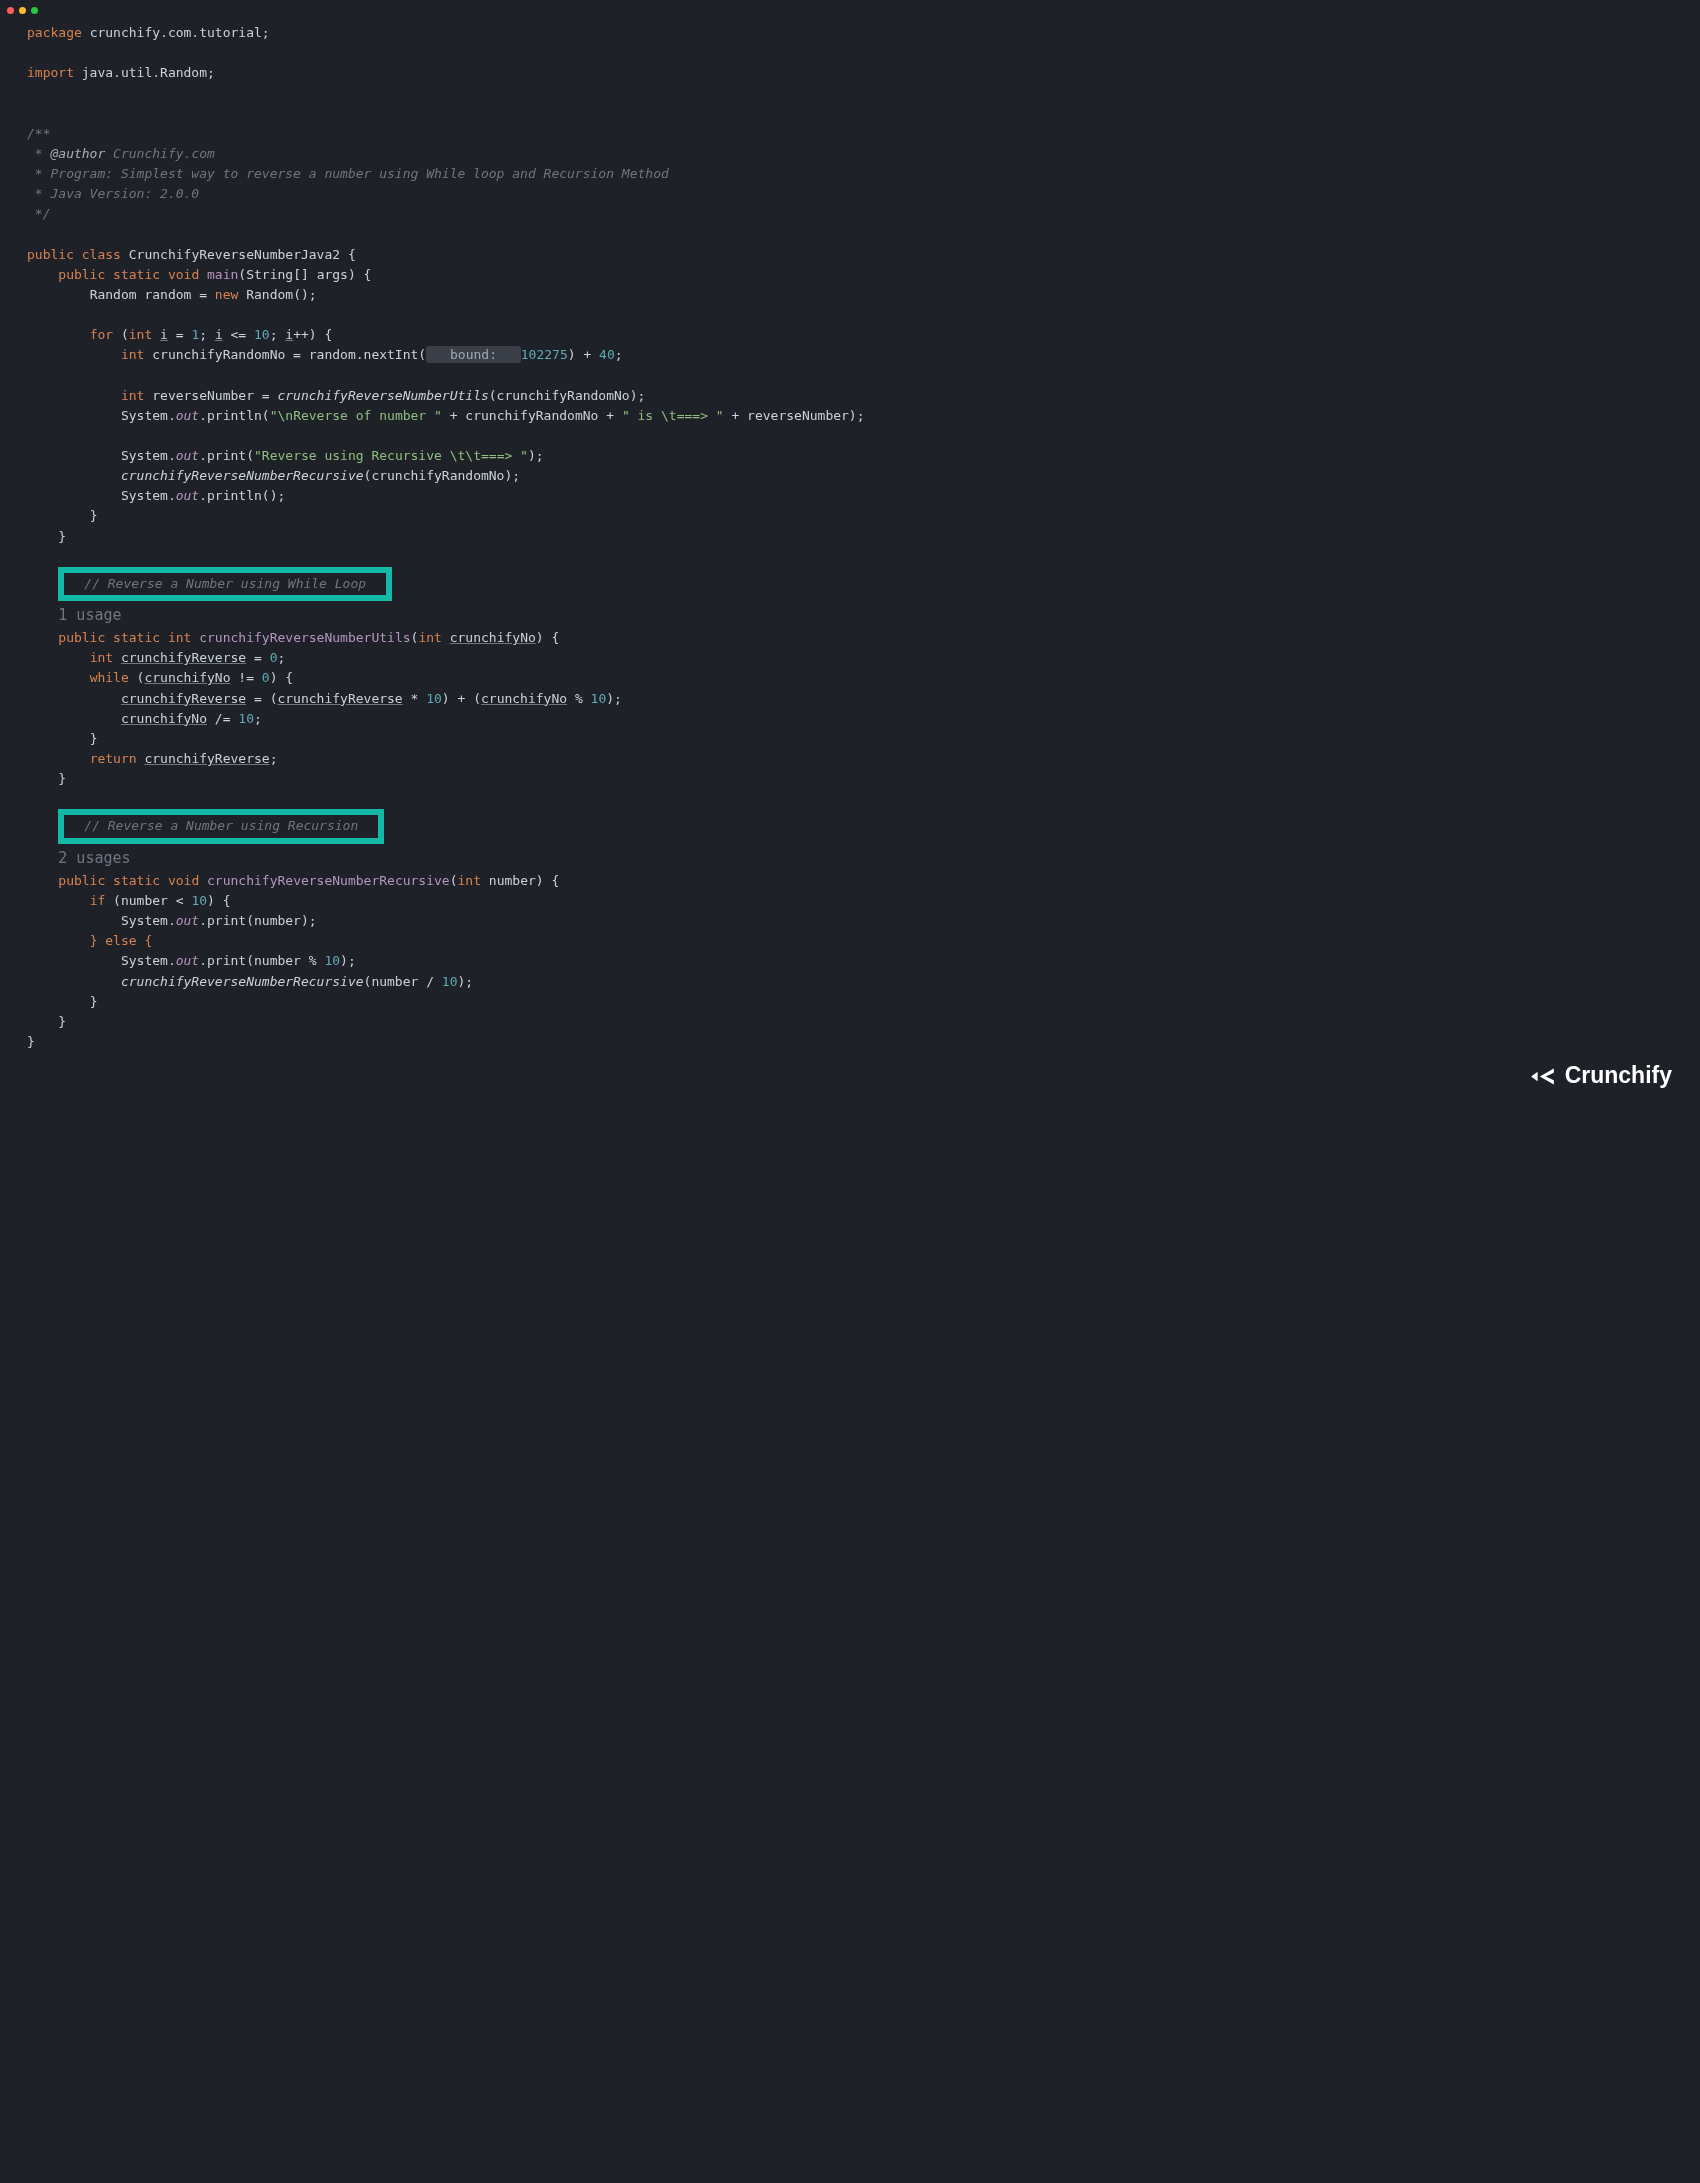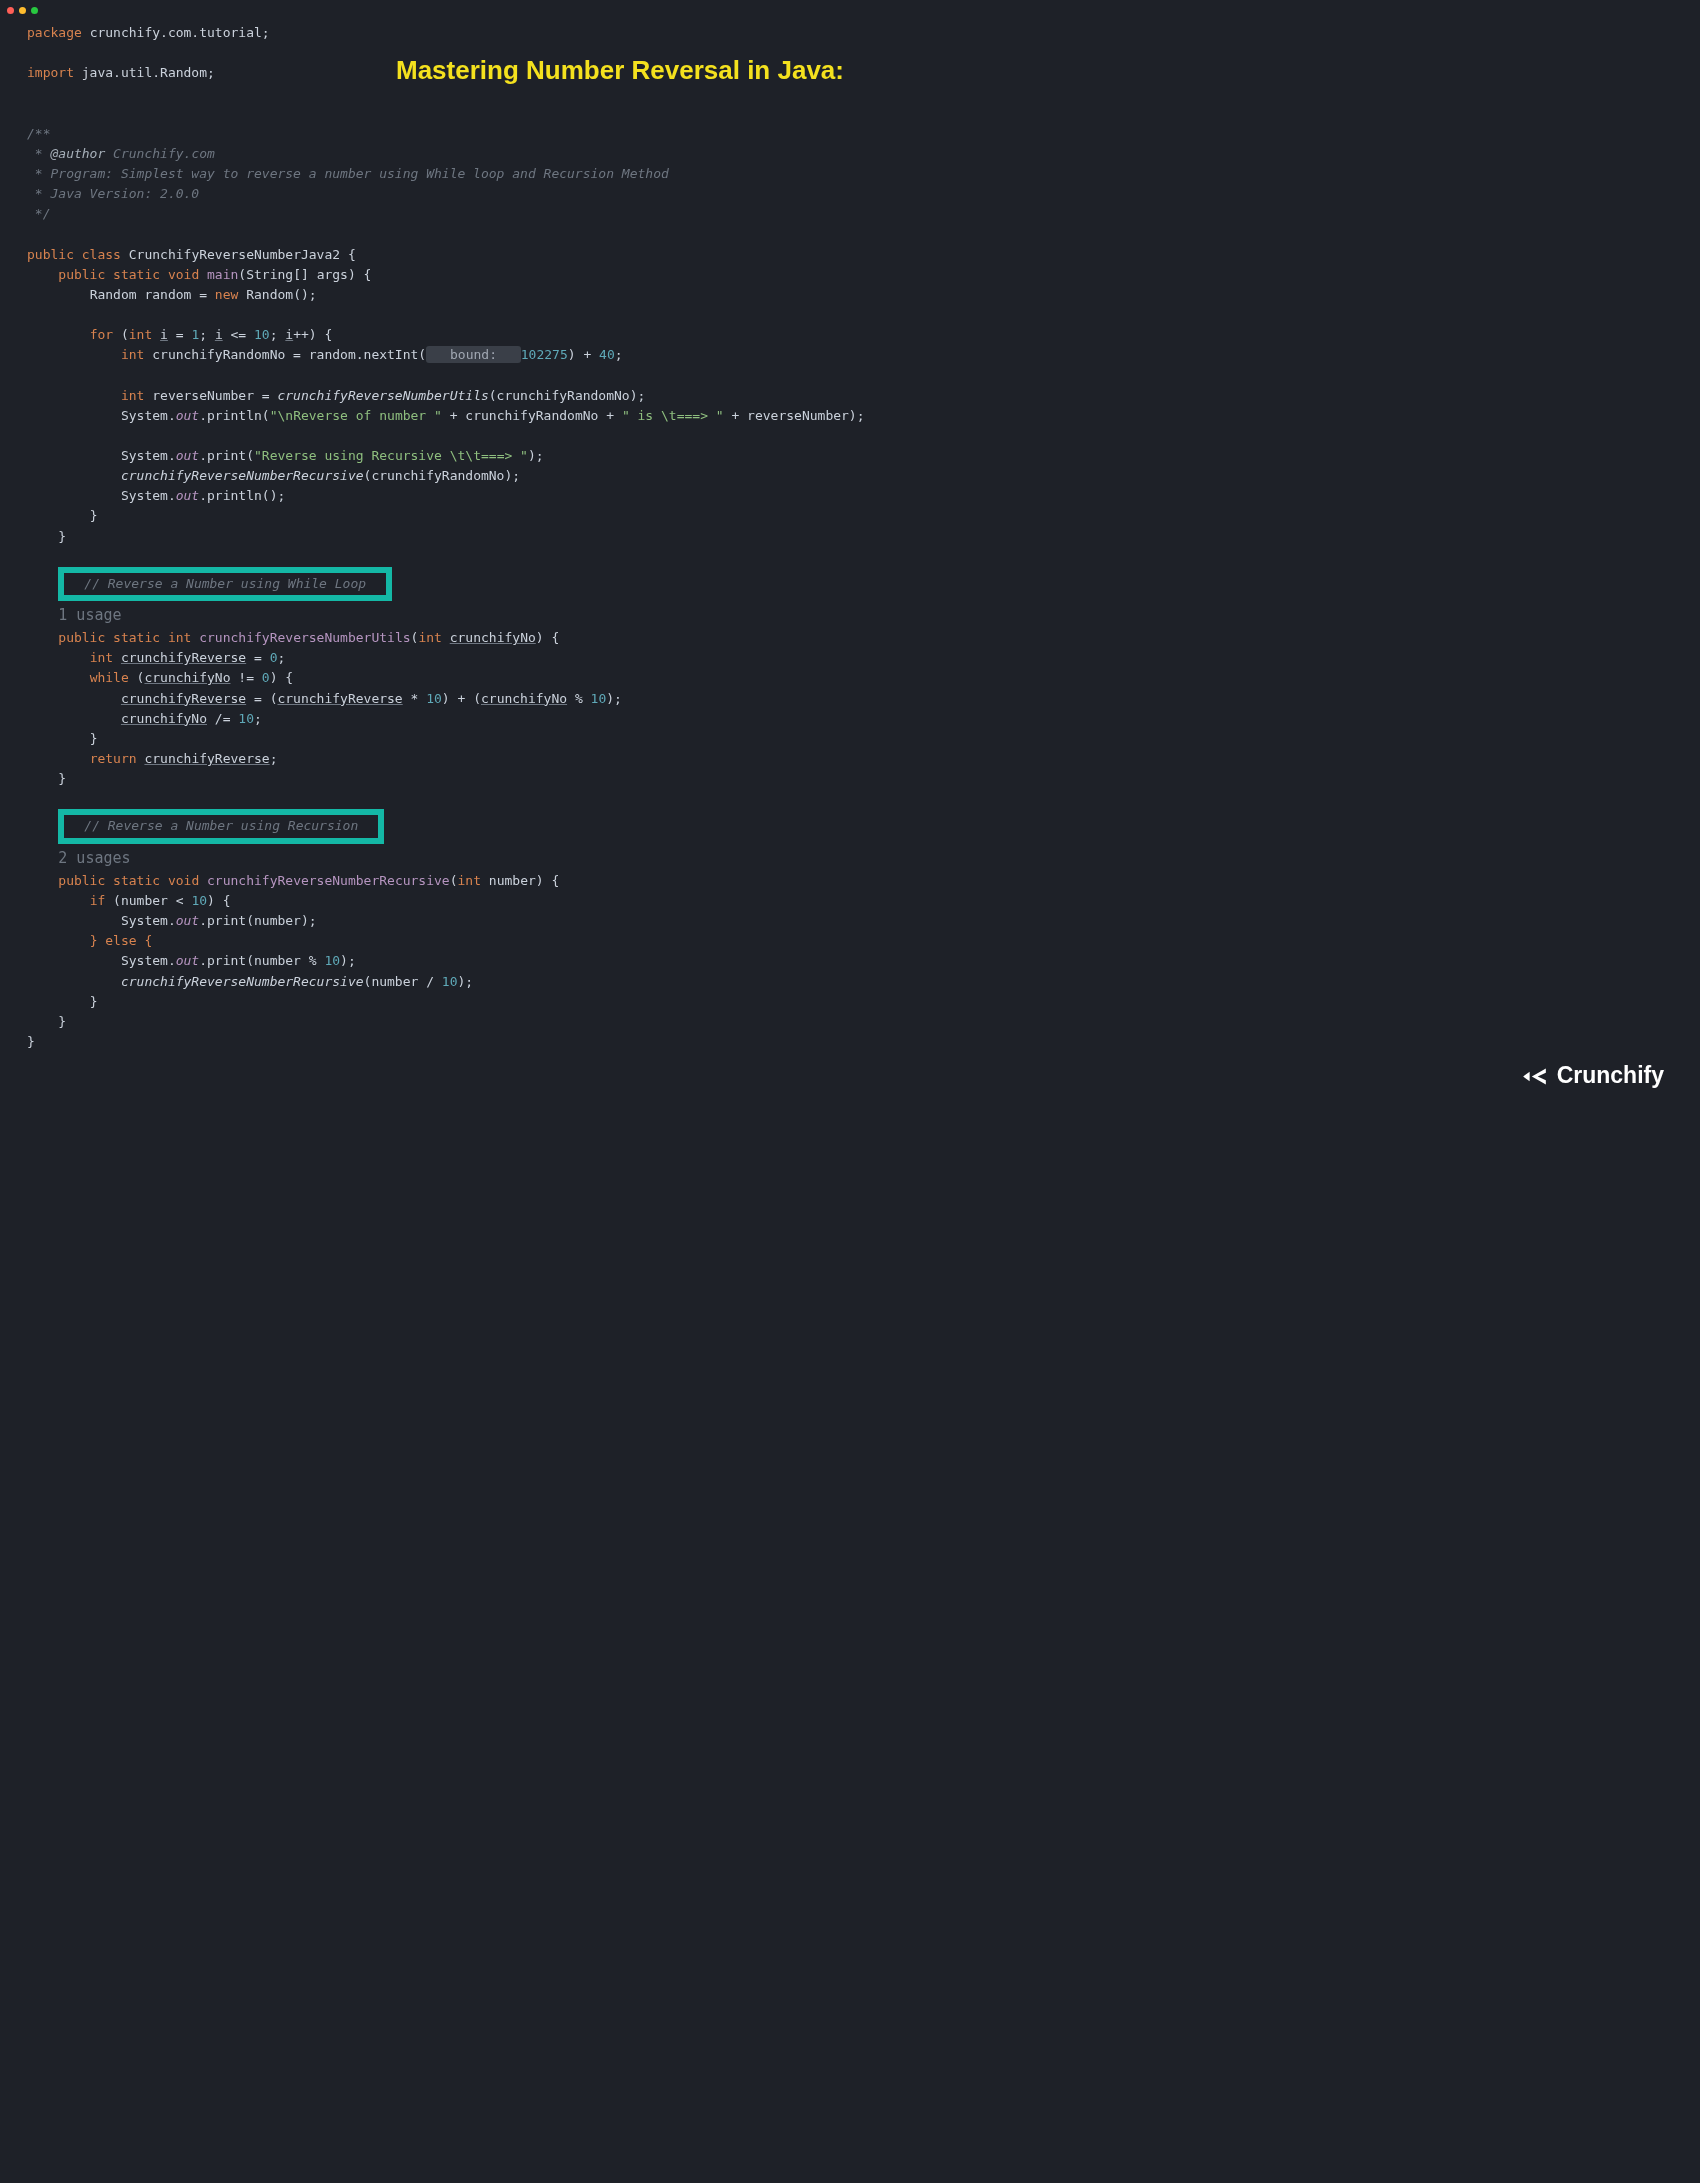--- a/index.html
+++ b/index.html
@@ -16,35 +16,34 @@
   .num{color:#5fa9b8}
   .fld{color:#b695c0;font-style:italic}   
   .cmt{color:#6e7681;font-style:italic}   
   .tag{color:#a7b0ba;font-style:italic}   
   .newk{color:#d8834f}
   .under{text-decoration:underline;text-decoration-color:#6e7681}
   .ital{font-style:italic}
   .hint{background:#3a3f48;color:#a0a7b2;padding:1px 16px;border-radius:3px;font-style:normal}
   .usage{color:#6e7681;font-size:15px;font-style:normal;display:inline-block;margin:3px 0 1px 0}
   .hlbox{border:6px solid #14b8a6;padding:1px 20px;display:inline-block}
-  .logo{position:absolute;right:36px;bottom:20px;display:flex;align-items:center;gap:9px;color:#fff;font-family:Arial,Helvetica,sans-serif;font-weight:700;font-size:23px}
+  .logo{position:absolute;right:28px;bottom:20px;display:flex;align-items:center;gap:9px;color:#fff;font-family:Arial,Helvetica,sans-serif;font-weight:700;font-size:23px}
   .logo svg{width:27px;height:27px;fill:#fff}
 </style>
 </head>
 <body>
 
 <div class="wrap">
   <div class="traffic">
     <span class="dot r"></span>
     <span class="dot y"></span>
     <span class="dot g"></span>
   </div>
 
   <div class="title">
-    <div>Mastering Number Reversal in Java:</div>
   </div>
 
 <pre><span class="kw">package</span> <span class="cl">crunchify.com.tutorial;</span>
 
 <span class="kw">import</span> <span class="cl">java.util.Random;</span>
 
 
 <span class="cmt">/**</span>
 <span class="cmt"> * <span class="tag">@author</span> <span>Crunchify.com</span></span>
 <span class="cmt"> * <span>Program: Simplest way to reverse a number using While loop and Recursion Method</span></span>

